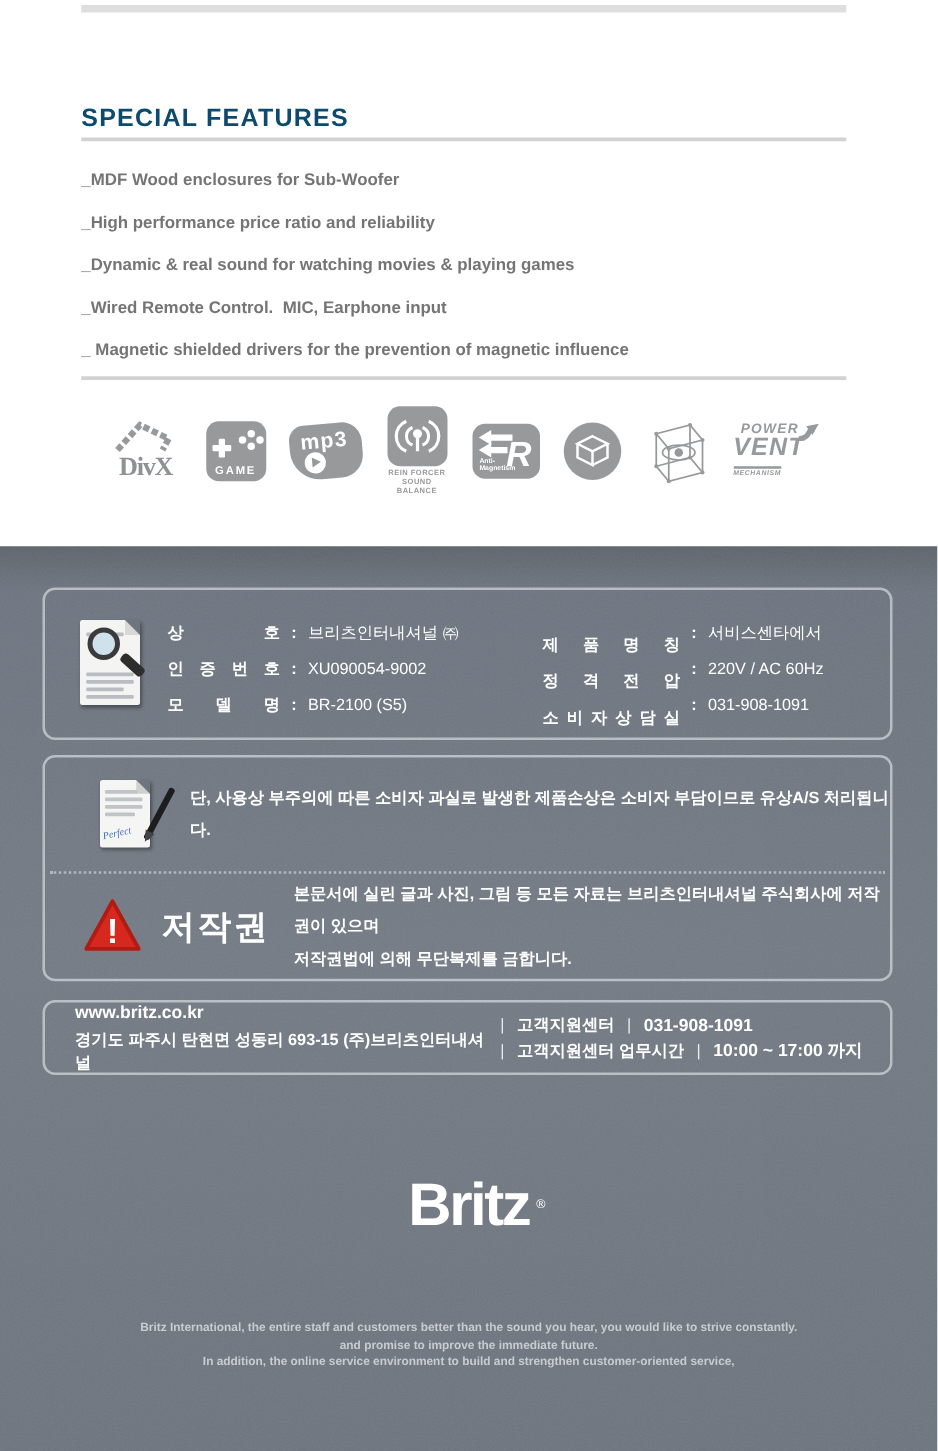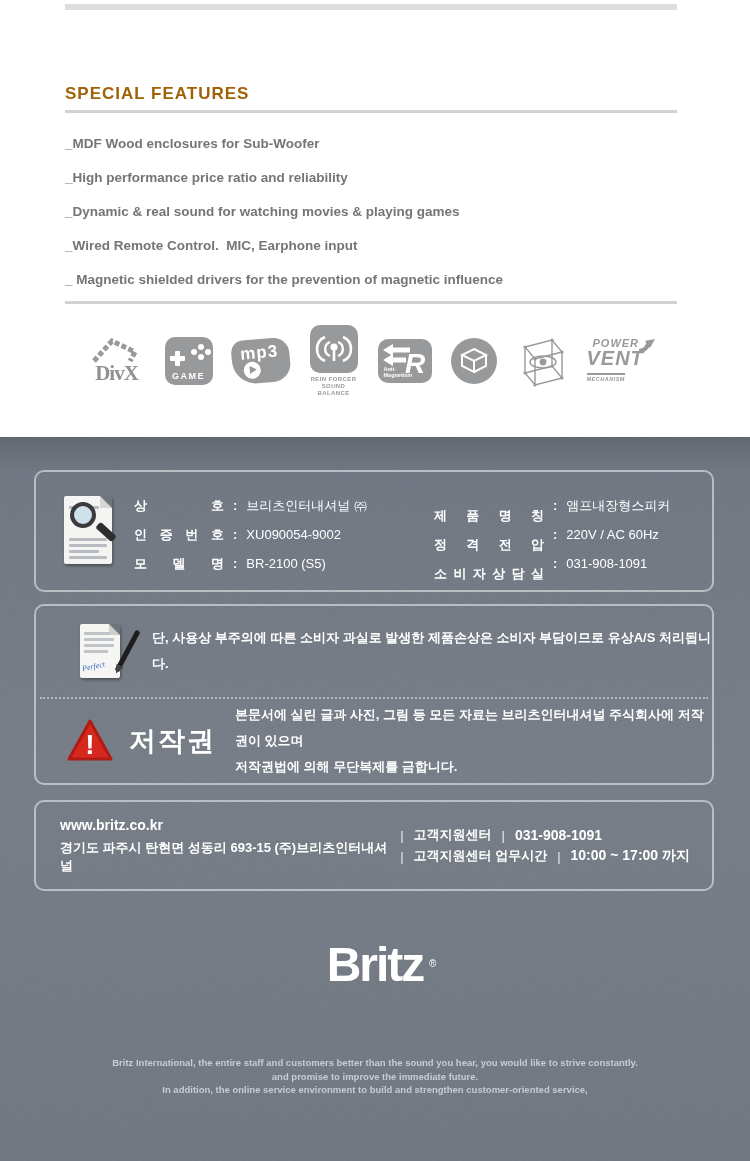--- a/index.html
+++ b/index.html
@@ -1,21 +1,21 @@
 <!DOCTYPE html>
 <html><head>
 <meta charset="utf-8">
 <style>
   * { margin:0; padding:0; box-sizing:border-box; }
   body { width:750px; height:1161px; background:#ffffff; font-family:"Liberation Sans", "DejaVu Sans", sans-serif; position:relative; overflow:hidden; }
 
   .top-bar { position:absolute; left:65px; top:4px; width:612px; height:6px; background:#dedede; }
 
   
-  .sf-title { position:absolute; left:65px; top:84px; font-size:17px; font-weight:bold; letter-spacing:1px; color:#a16207; }
+  .sf-title { position:absolute; left:65px; top:84px; font-size:20px; font-weight:bold; letter-spacing:1px; color:#0c4a6e; }
   .rule { position:absolute; left:65px; width:612px; height:3px; background:#d2d2d2; }
   .rule1 { top:110px; } .rule2 { top:301px; }
   .features { position:absolute; left:65px; top:127px; width:612px; }
   .feature-item { font-size:13.5px; font-weight:600; color:#757575; line-height:34px; white-space:pre; }
 
   
   .badges-row { position:absolute; left:65px; top:330px; width:612px; height:62px; display:flex; align-items:center; justify-content:center; gap:19px; }
   .tile { background:#97999b; border-radius:10px; position:relative; color:#fff; }
   .badge-divx { width:58px; text-align:center; }
   .divx-text { font-family:"Liberation Serif", serif; font-weight:bold; font-size:21px; color:#8f9194; margin-top:-6px; letter-spacing:-1px; }
@@ -43,21 +43,21 @@
   .pv-arrow { position:absolute; right:-2px; top:0; }
 
   
   .gray-section { position:absolute; left:0; top:437px; width:750px; height:724px;
                   background:linear-gradient(180deg,#5f646c 0%,#6e7580 5%,#747b85 45%,#6e757f 100%); }
   .noise { position:absolute; inset:0; width:100%; height:100%; opacity:0.10; pointer-events:none; }
 
   .panel { position:absolute; left:34px; width:680px; border:2px solid rgba(255,255,255,0.5); border-radius:10px; }
   .panel-info { top:33px; height:122px; }
   .panel-legal { top:167px; height:181px; }
-  .panel-contact { top:363px; height:91px; display:flex; align-items:center; justify-content:space-between; padding:0 22px 0 24px; }
+  .panel-contact { top:363px; height:60px; display:flex; align-items:center; justify-content:space-between; padding:0 22px 0 24px; }
 
   
   .doc-mag-icon { position:absolute; left:26px; top:20px; width:58px; height:76px; }
   .doc-page { position:absolute; left:2px; top:4px; width:48px; height:68px; background:#f4f4f2; border-radius:2px; box-shadow:1px 2px 3px rgba(0,0,0,0.35); }
   .doc-fold { position:absolute; right:0; top:0; width:0; height:0; border-top:12px solid #6e757f; border-left:12px solid #d8d8d4; }
   .doc-line { position:absolute; left:5px; height:3px; background:#b9bcc2; border-radius:1px; }
   .mag-lens { position:absolute; left:8px; top:10px; width:26px; height:26px; border:4px solid #3b3b3b; border-radius:50%; background:#cfe2ec; }
   .mag-handle { position:absolute; left:33px; top:36px; width:22px; height:8px; background:#2e2e2e; border-radius:3px; transform:rotate(42deg); }
   .info-col { position:absolute; top:19px; }
   .info-col-left { left:98px; }
@@ -251,21 +251,21 @@
         <span class="ilabel">모 델 명</span>
         <span class="icolon">:</span>
         <span class="ival">BR-2100 (S5)</span>
       </div>
     </div>
 
     <div class="info-col info-col-right">
       <div class="info-row">
         <span class="ilabel">제 품 명 칭</span>
         <span class="icolon">:</span>
-        <span class="ival">앰프내장형스피커</span>
+        <span class="ival">서비스센타에서</span>
       </div>
       <div class="info-row">
         <span class="ilabel">정 격 전 압</span>
         <span class="icolon">:</span>
         <span class="ival">220V / AC 60Hz</span>
       </div>
       <div class="info-row">
         <span class="ilabel">소 비 자 상 담 실</span>
         <span class="icolon">:</span>
         <span class="ival">031-908-1091</span>

